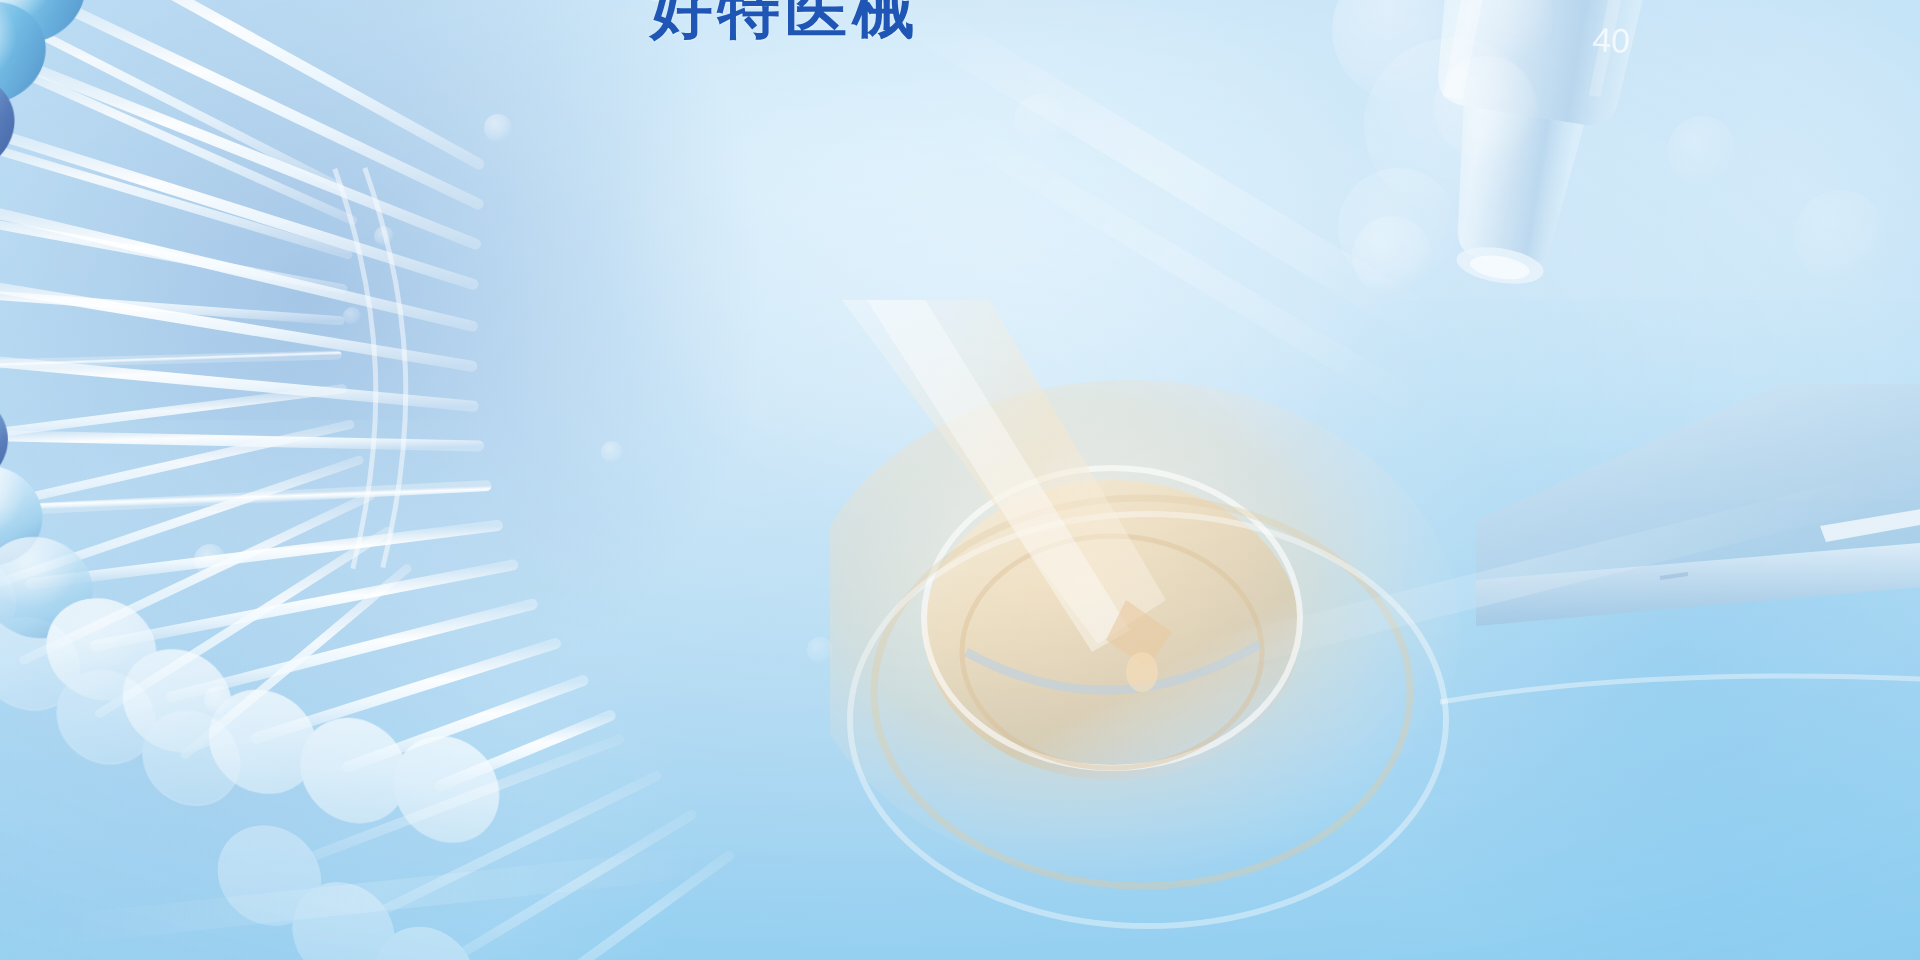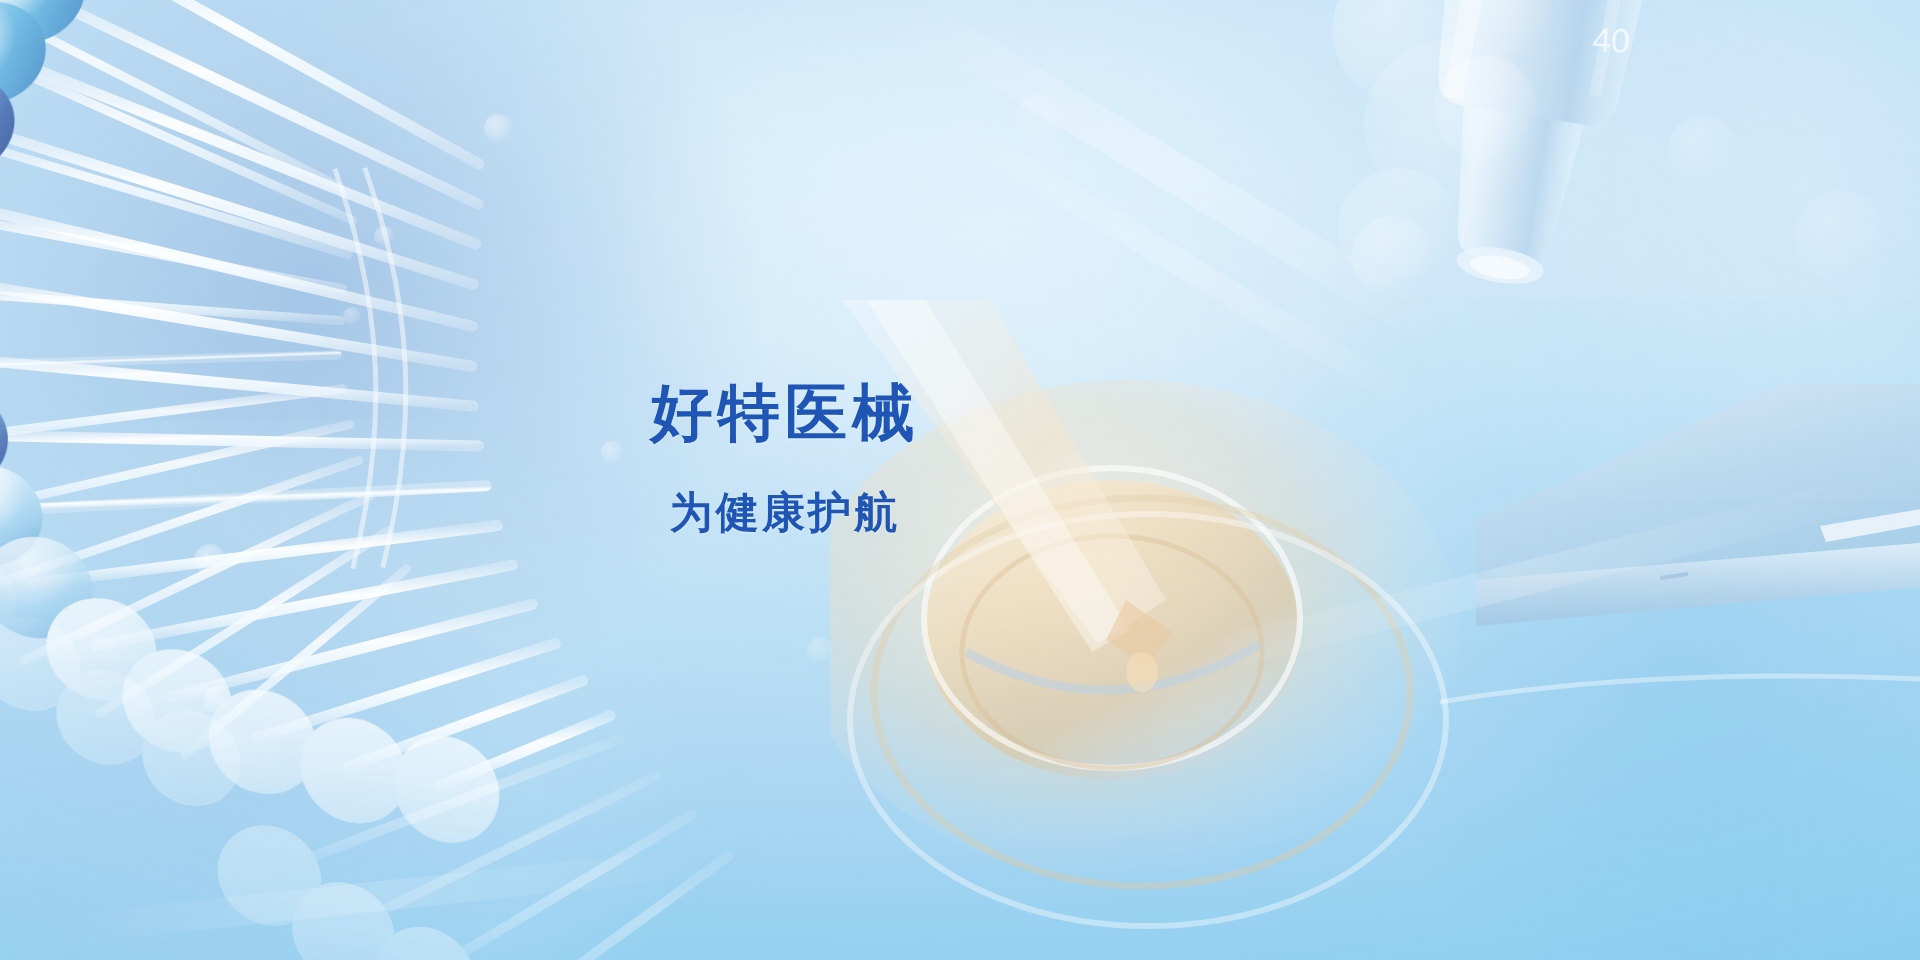--- a/index.html
+++ b/index.html
@@ -43,21 +43,21 @@
   
   .dish{position:absolute;left:830px;top:300px;width:760px;height:640px;pointer-events:none;}
 
   
   .sheen{position:absolute;pointer-events:none;
     background:linear-gradient(106deg, rgba(255,255,255,0) 0%, rgba(255,255,255,.62) 48%, rgba(255,255,255,0) 100%);}
 
   
   .copy{
     position:absolute;left:0;top:0;width:1920px;height:960px;
-    display:flex;flex-direction:column;align-items:center;justify-content:center;
+    display:flex;flex-direction:column;align-items:center;
     text-align:center;
     font-family:Liberation Serif, serif;
   }
   .copy-inner{transform:translate(-175px,-22px);}
   .title{
     font-size:62px;font-weight:bold;letter-spacing:.085em;
     color:#1f56b5;line-height:1.04;margin:0 0 44px 0;white-space:nowrap;
     text-shadow:0 1px 2px rgba(255,255,255,.40);
   }
   .subtitle{
@@ -350,17 +350,16 @@
       <div class="bokeh" style="left: 343px; top: 307px; width: 18px; height: 18px; opacity: 0.45;"></div>
       <div class="bokeh" style="left: 807px; top: 637px; width: 26px; height: 26px; opacity: 0.34;"></div>
       <div class="bokeh" style="left: 1014px; top: 94px; width: 52px; height: 52px; opacity: 0.22;"></div>
     </div>
 
   <div class="veil"></div>
 
   <div class="copy">
     <div class="copy-inner">
       <h1 class="title">好特医械</h1>
-      <p class="tagline">为健康护航</p>
     </div>
   </div>
 
 </div>
 
 </body></html>

